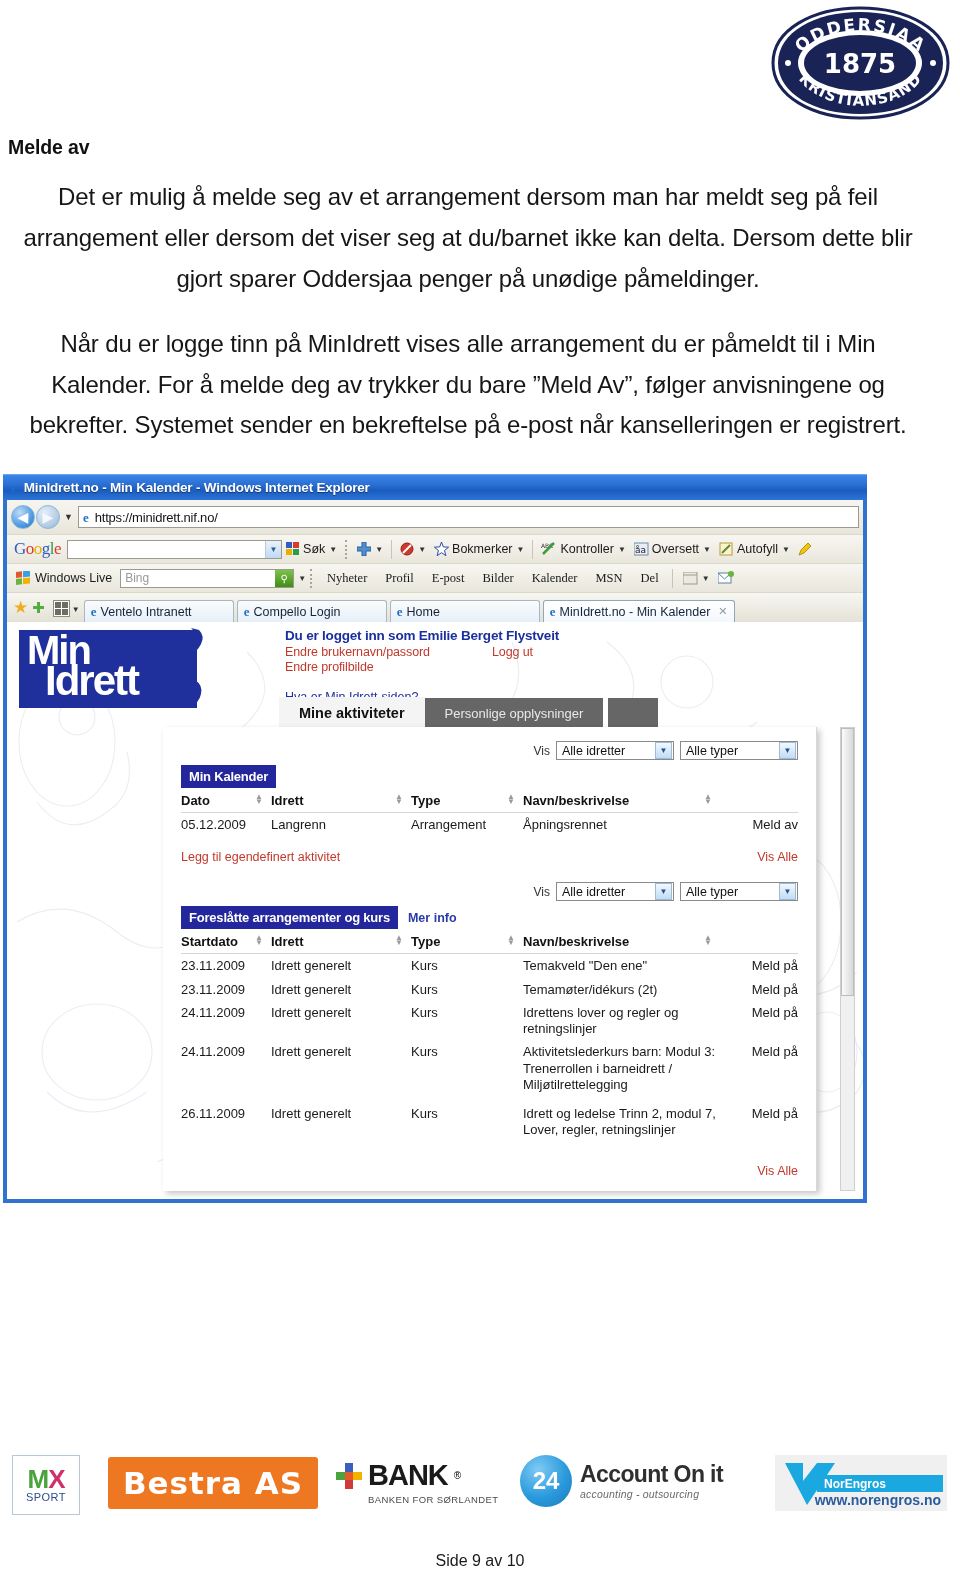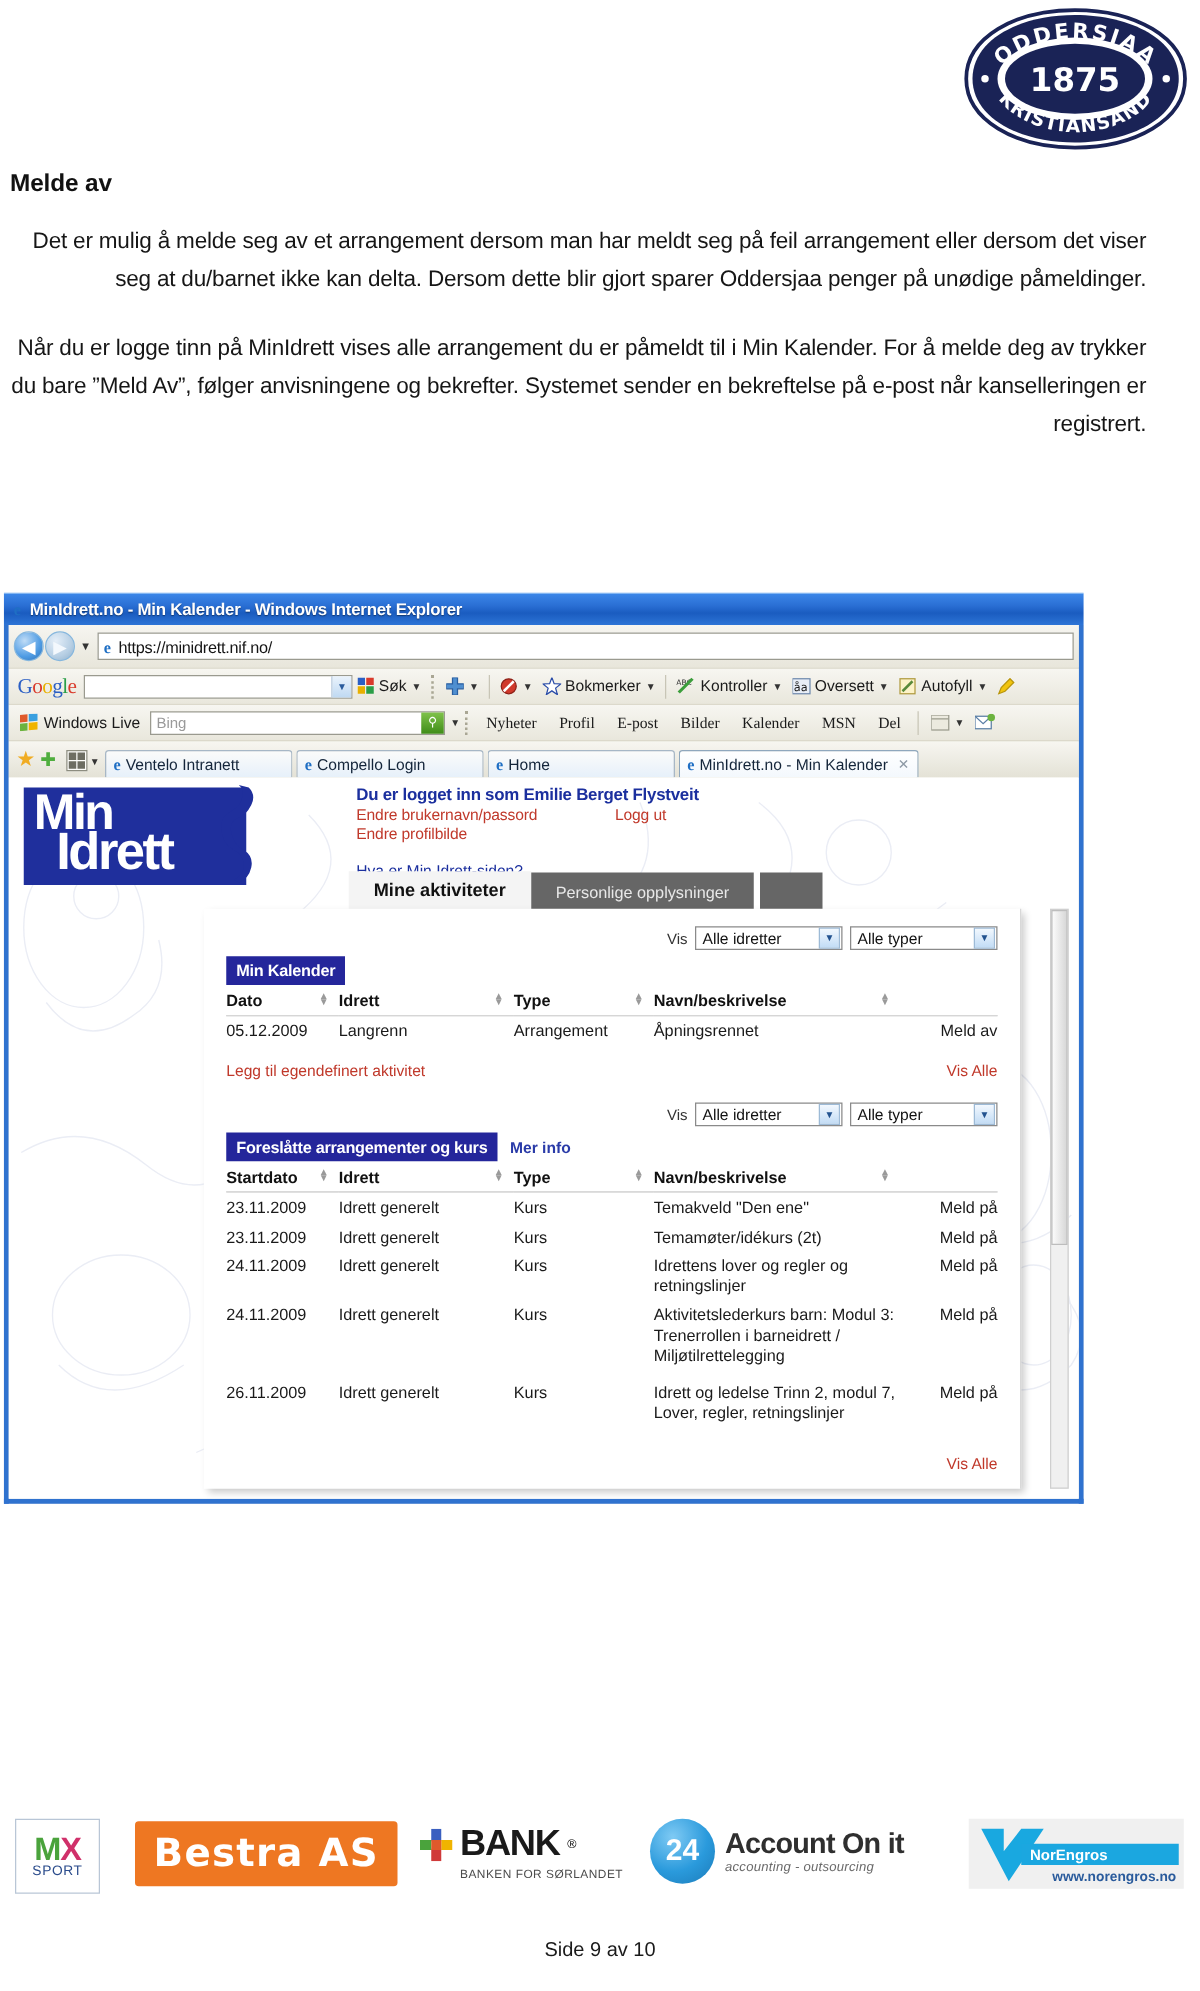--- a/index.html
+++ b/index.html
@@ -41,26 +41,26 @@
   }
   .doc-heading {
     font-size: 19.5px;
     font-weight: bold;
     color: #111111;
     letter-spacing: -0.1px;
     margin: 0 0 18px 0;
     line-height: 1.2;
   }
   .doc-para {
-    font-size: 18px;
+    font-size: 24px;
     color: #161616;
     line-height: 1.70;
-    margin: 0 11px 24px 0;
+    margin: 0 0 24px 0;
     letter-spacing: -0.15px;
-    text-align: right;
+    text-align: center;
   }
   .doc-para.p2 { margin-bottom: 0; }
 
   
   .ie-shot {
     position: absolute;
     left: 3px;
     top: 474px;
     width: 864px;
     height: 748px;
@@ -176,21 +176,21 @@
     display:flex;align-items:center;justify-content:center;
     font-size:8px;color:#2a5b9c;
   }
   .tb-item { display:flex; align-items:center; margin:0 4px; }
   .tb-item .lbl { margin-left:3px; }
   .caret { font-size:8px; margin-left:4px; color:#333; }
   .tb-sep { width:1px;height:19px;background:#c8c5b6;margin:0 4px; }
   .tb-dots { width:2px;height:19px;border-left:2px dotted #a9a694;margin:0 4px; }
 
   .live-box {
-    width: 236px; height: 19px; background:#fff;
+    width: 174px; height: 19px; background:#fff;
     border:1px solid #9a9a8f;
     display:flex;align-items:center;
     box-sizing:border-box;
     padding-left:4px;
   }
   .live-ph { font-size:12px;color:#9a9a9a;flex:1; }
   .live-srch {
     width:18px;height:17px;background:linear-gradient(to bottom,#7fc24a,#3f8c18);
     display:flex;align-items:center;justify-content:center;color:#fff;font-size:10px;
   }
@@ -422,21 +422,21 @@
   .acct-txt .t2 { font-size:10.5px;font-style:italic;color:#6a6a6a;margin-top:2px;letter-spacing:.2px; }
 
   .norengros { left:775px; top:8px; width:172px; height:56px; background:#f0f0f0; position:relative; }
   .ne-check { position:absolute; left:8px; top:4px; }
   .ne-band {
     position:absolute; left:42px; top:20px; right:4px; height:17px;
     background:#1ba7e0; color:#ffffff; font-size:12px; font-weight:bold;
     display:flex; align-items:center; padding-left:7px; box-sizing:border-box;
   }
   .ne-url {
-    position:absolute; right:6px; bottom:3px; font-size:11px; font-weight:bold; color:#2a5b9c;
+    position:absolute; right:6px; bottom:3px; font-size:14px; font-weight:bold; color:#2a5b9c;
   }
 
   .page-footer {
     position:absolute; left:0; top:1552px; width:960px;
     text-align:center; font-size:16px; color:#1a1a1a;
   }
 </style>
 </head>
 <body>
 

